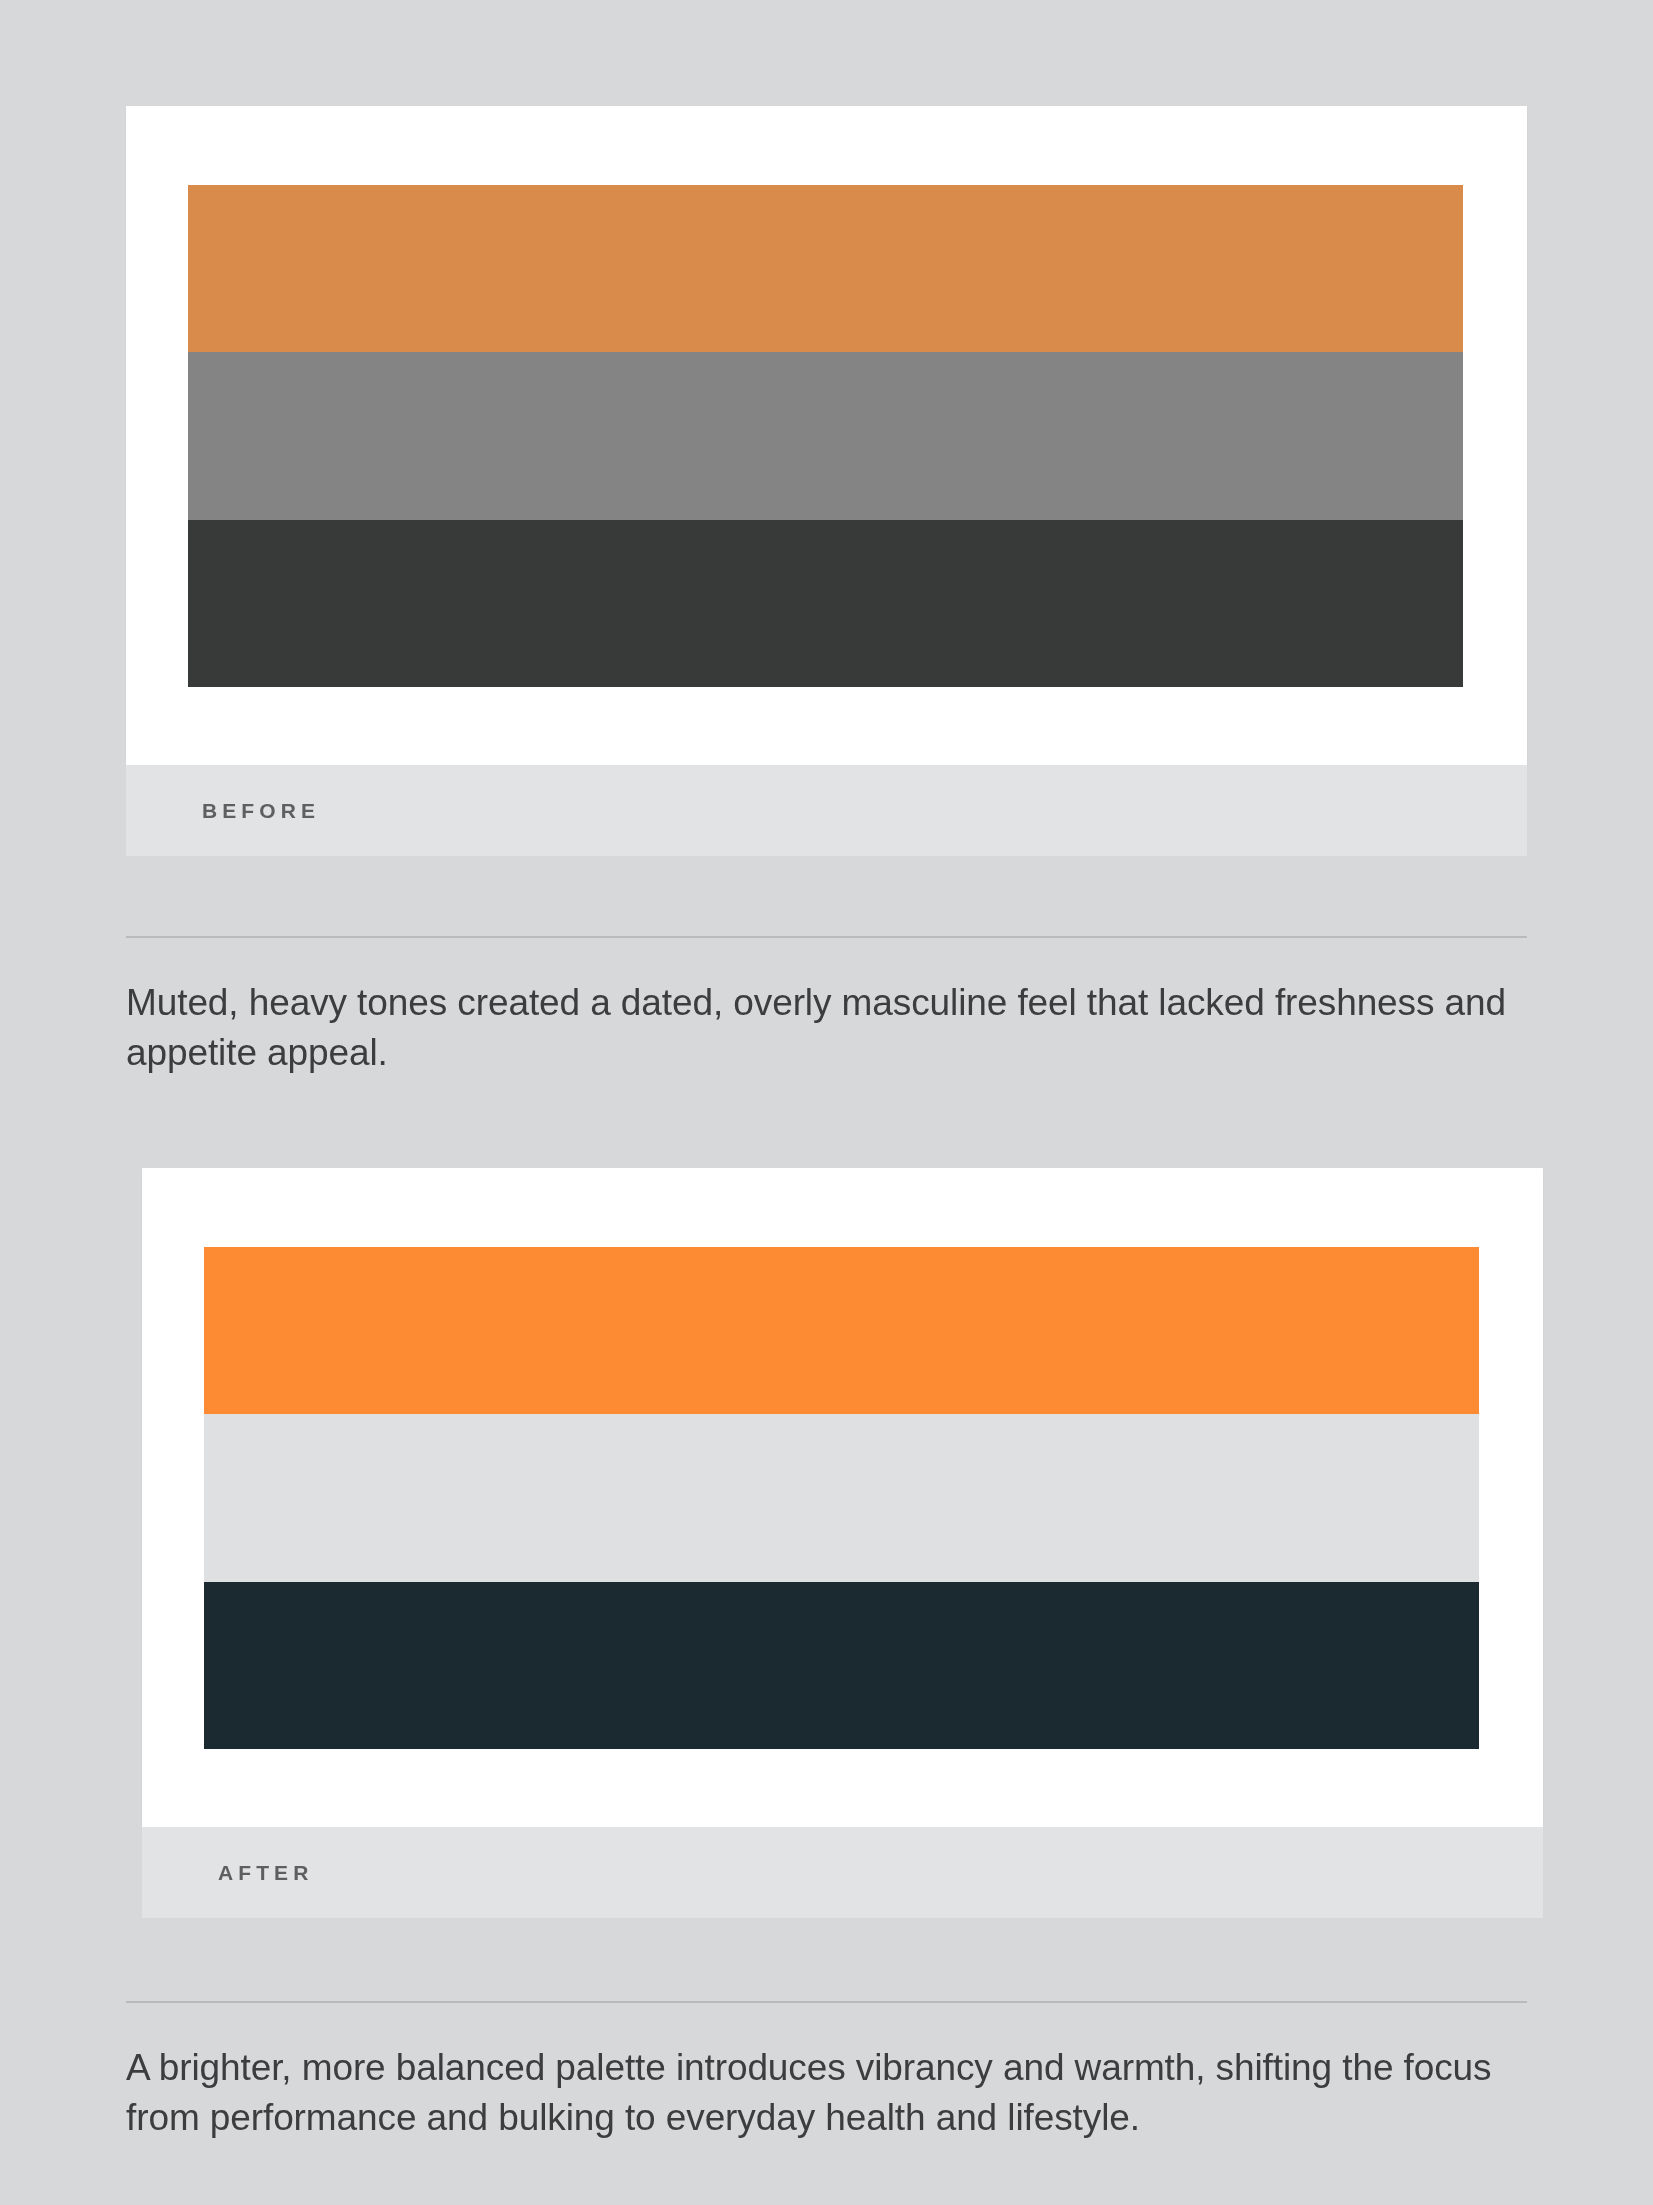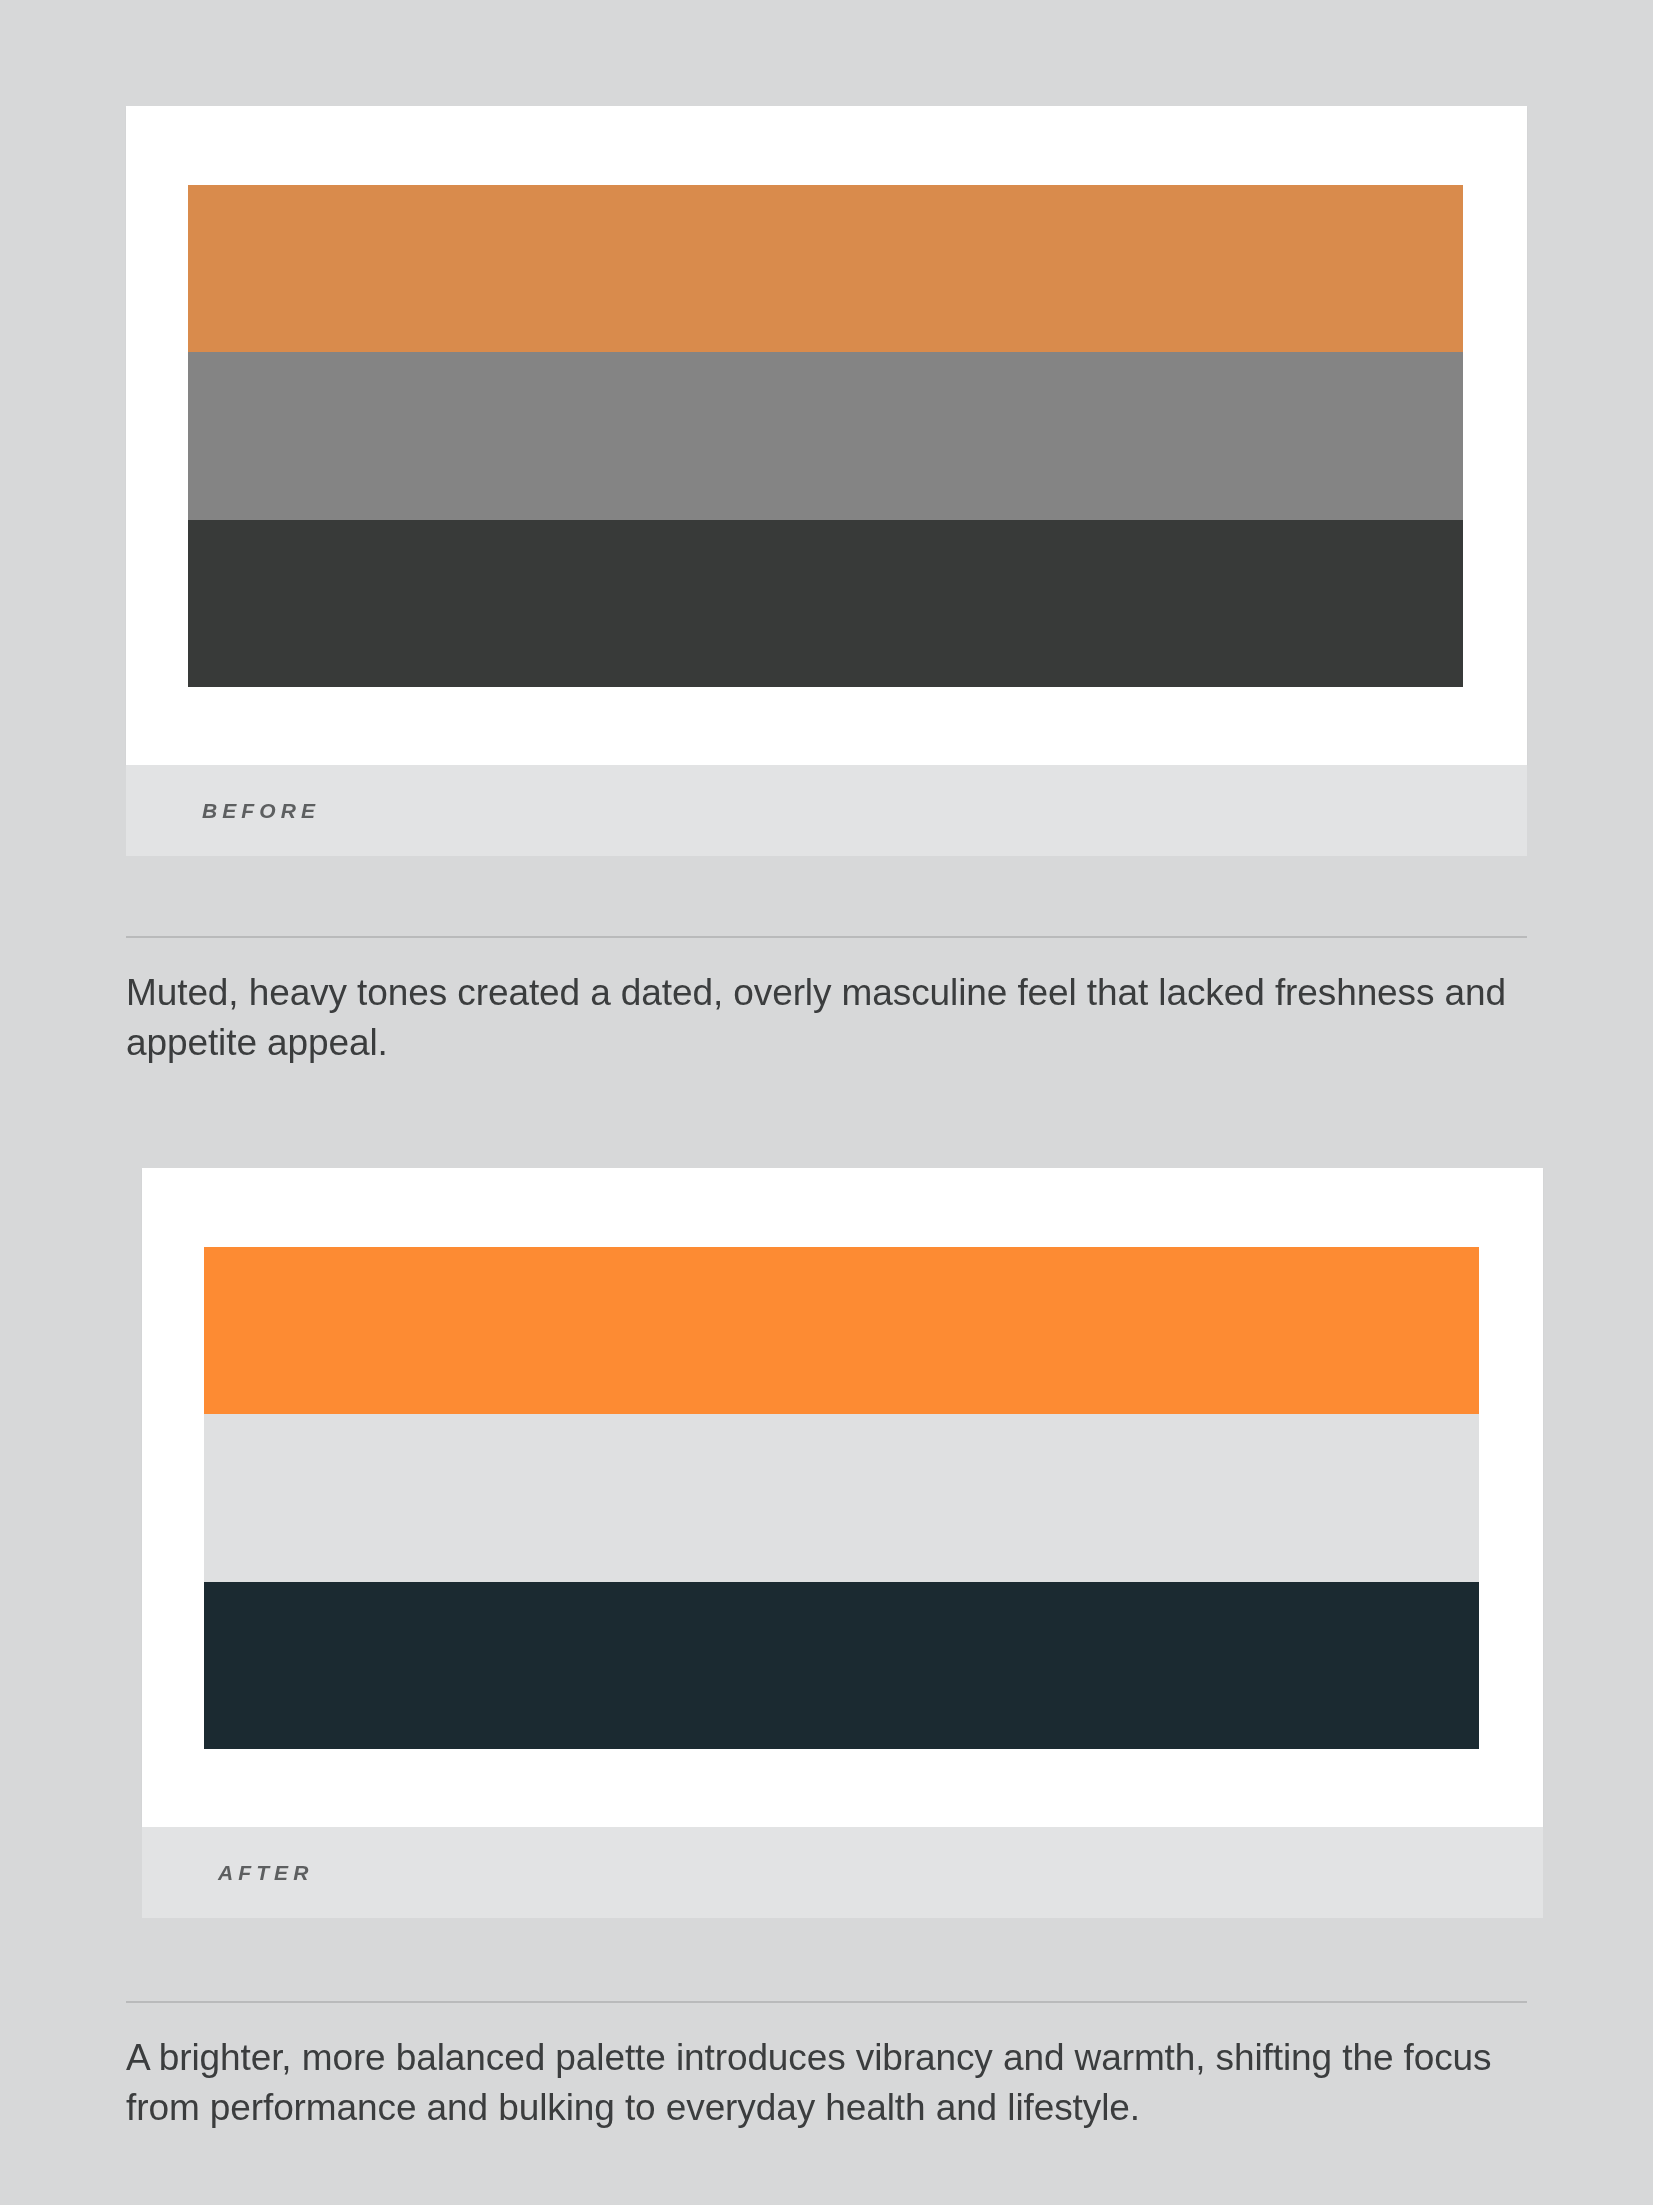--- a/index.html
+++ b/index.html
@@ -71,39 +71,38 @@
     align-items: center;
   }
   .label-bar-text {
     margin-left: 76px;
     font-size: 21px;
     font-weight: 700;
     letter-spacing: 5.1px;
     color: #5d5f60;
     text-transform: uppercase;
     line-height: 1;
-    font-style: italic;
   }
 
   
   .caption-block {
     position: absolute;
     left: 126px;
     width: 1414px;
   }
   .caption-before { top: 936px; }
   .caption-after  { top: 2001px; }
 
   .caption-rule {
     width: 1401px;
     height: 2.4px;
     background: #b9babb;
   }
   .caption-text {
-    margin-top: 30px;
+    margin-top: 40px;
     width: 1414px;
     font-size: 37px;
     line-height: 1.34;
     font-weight: 400;
     color: #3b3d3e;
     letter-spacing: -0.1px;
   }
 </style>
 </head>
 <body style="background: rgb(215, 216, 217);">

